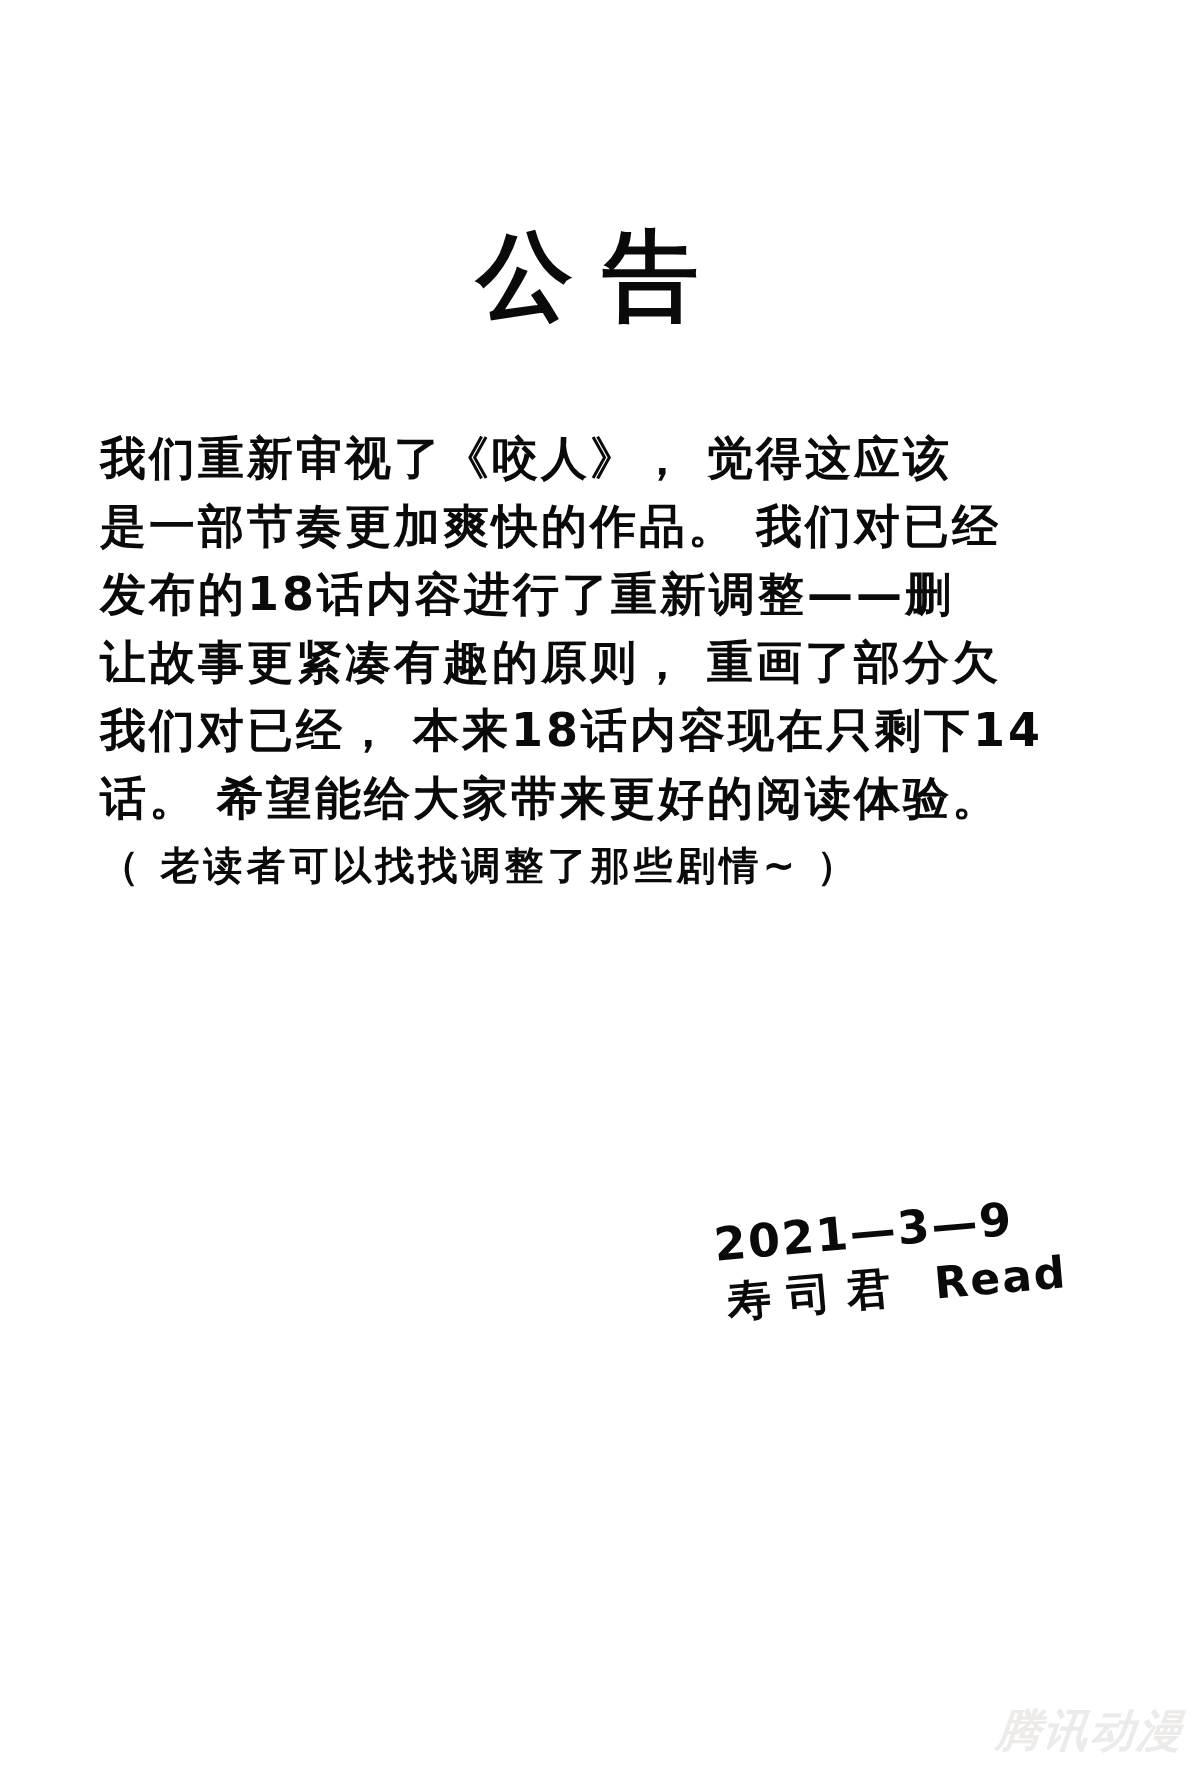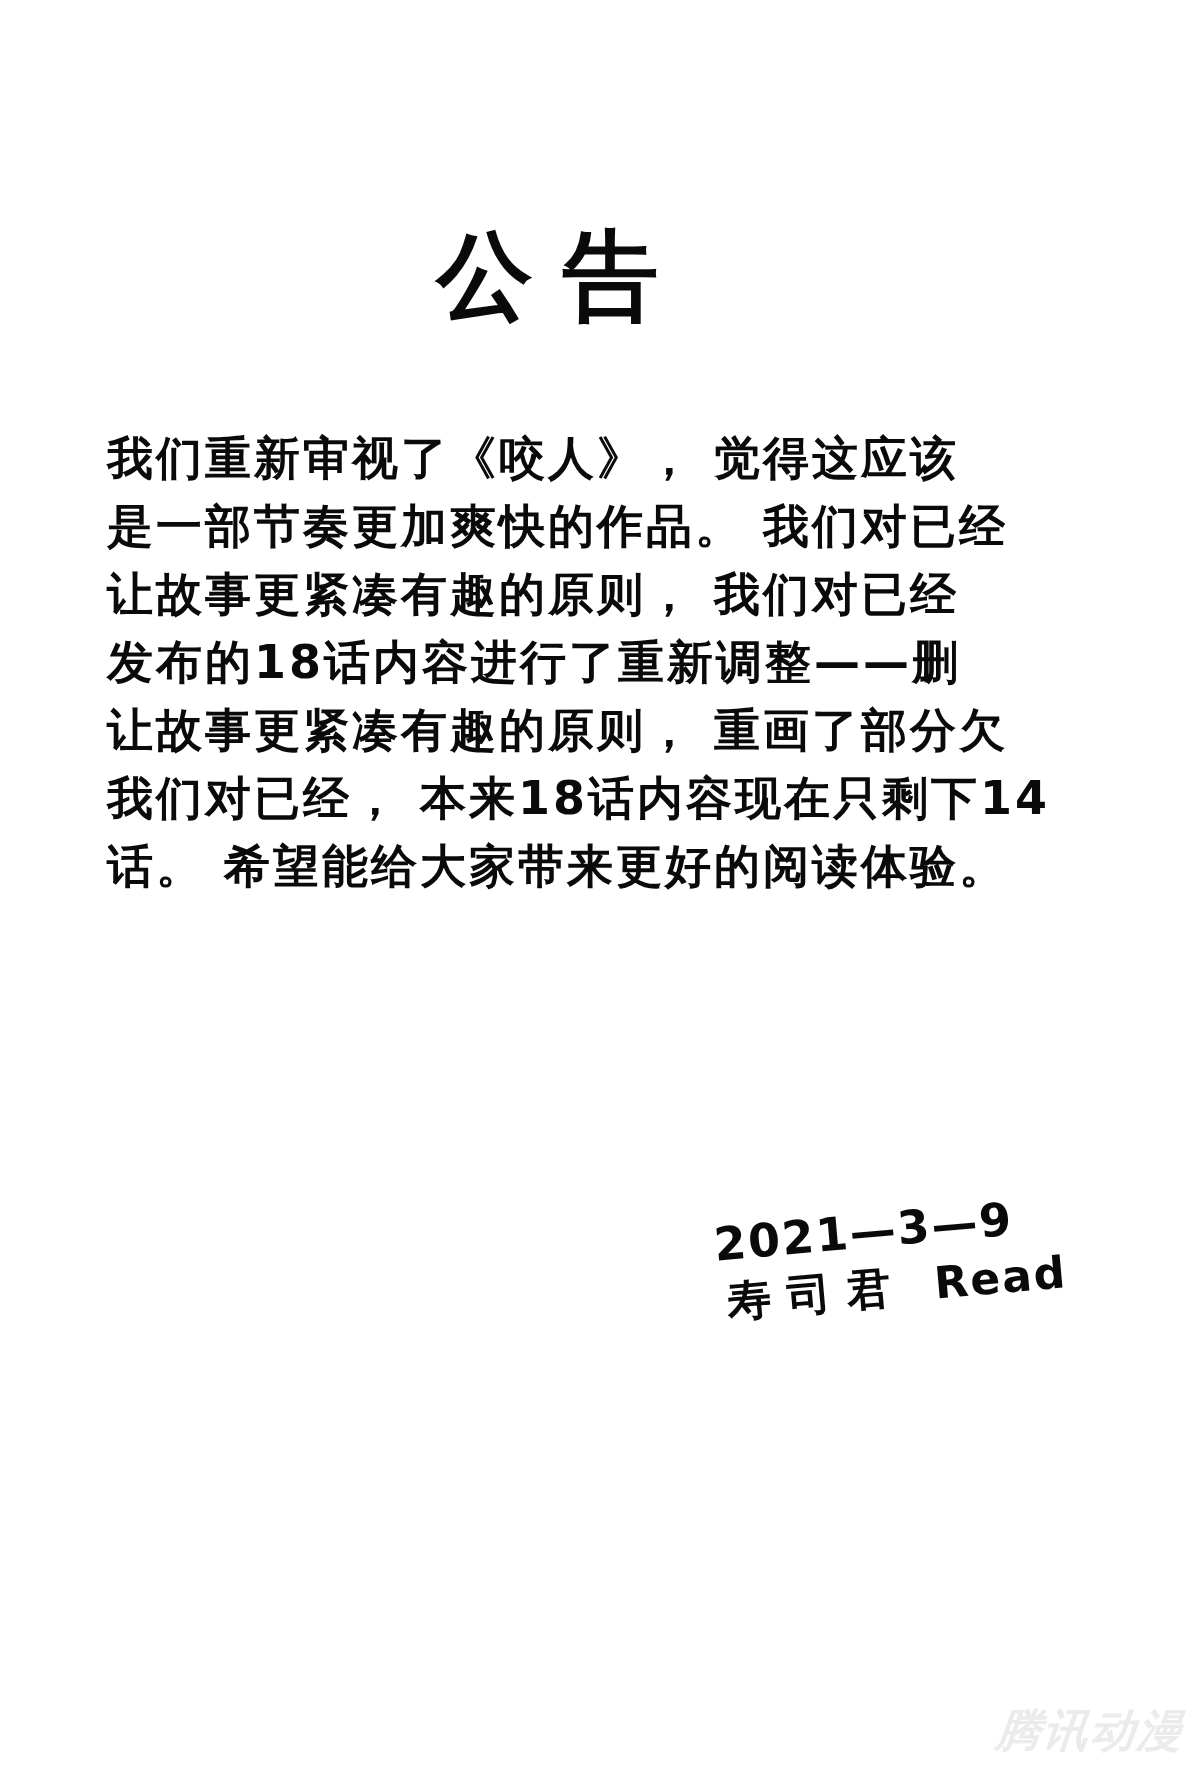--- a/index.html
+++ b/index.html
@@ -20,27 +20,27 @@
     position: absolute;
     top: 228px;
     left: 0;
     width: 1125px;
     text-align: center;
     font-size: 96px;
     font-weight: 700;
     letter-spacing: 30px;
     line-height: 1;
     white-space: nowrap;
+    padding-left: 40px;
   }
   .body-text {
     position: absolute;
     top: 424px;
     left: 100px;
     width: 880px;
-    margin-left: 7px;
   }
   .body-line {
     height: 68px;
     line-height: 68px;
     font-size: 46px;
     font-weight: 600;
     letter-spacing: 3px;
     white-space: nowrap;
   }
   .body-line.small {
@@ -94,25 +94,25 @@
 </head>
 <body>
 
 <div class="page">
 
   <div class="title">公告</div>
 
   <div class="body-text">
     <div class="body-line">我们重新审视了《咬人》， 觉得这应该</div>
     <div class="body-line">是一部节奏更加爽快的作品。 我们对已经</div>
-    <div class="body-line">让故事更紧凑有趣的原则， 我们对已经</div>
     <div class="body-line">发布的18话内容进行了重新调整——删</div>
     <div class="body-line">让故事更紧凑有趣的原则， 重画了部分欠</div>
     <div class="body-line">我们对已经， 本来18话内容现在只剩下14</div>
     <div class="body-line">话。 希望能给大家带来更好的阅读体验。</div>
+    <div class="body-line small">（ 老读者可以找找调整了那些剧情~ ）</div>
   </div>
 
   <div class="sign-block">
     <div class="date-line">2021—3—9</div>
     <div class="sig-line">
       <span class="sig-name">寿司君</span><span class="sig-read">Read</span>
     </div>
   </div>
 
   <div class="watermark">腾讯动漫</div>

